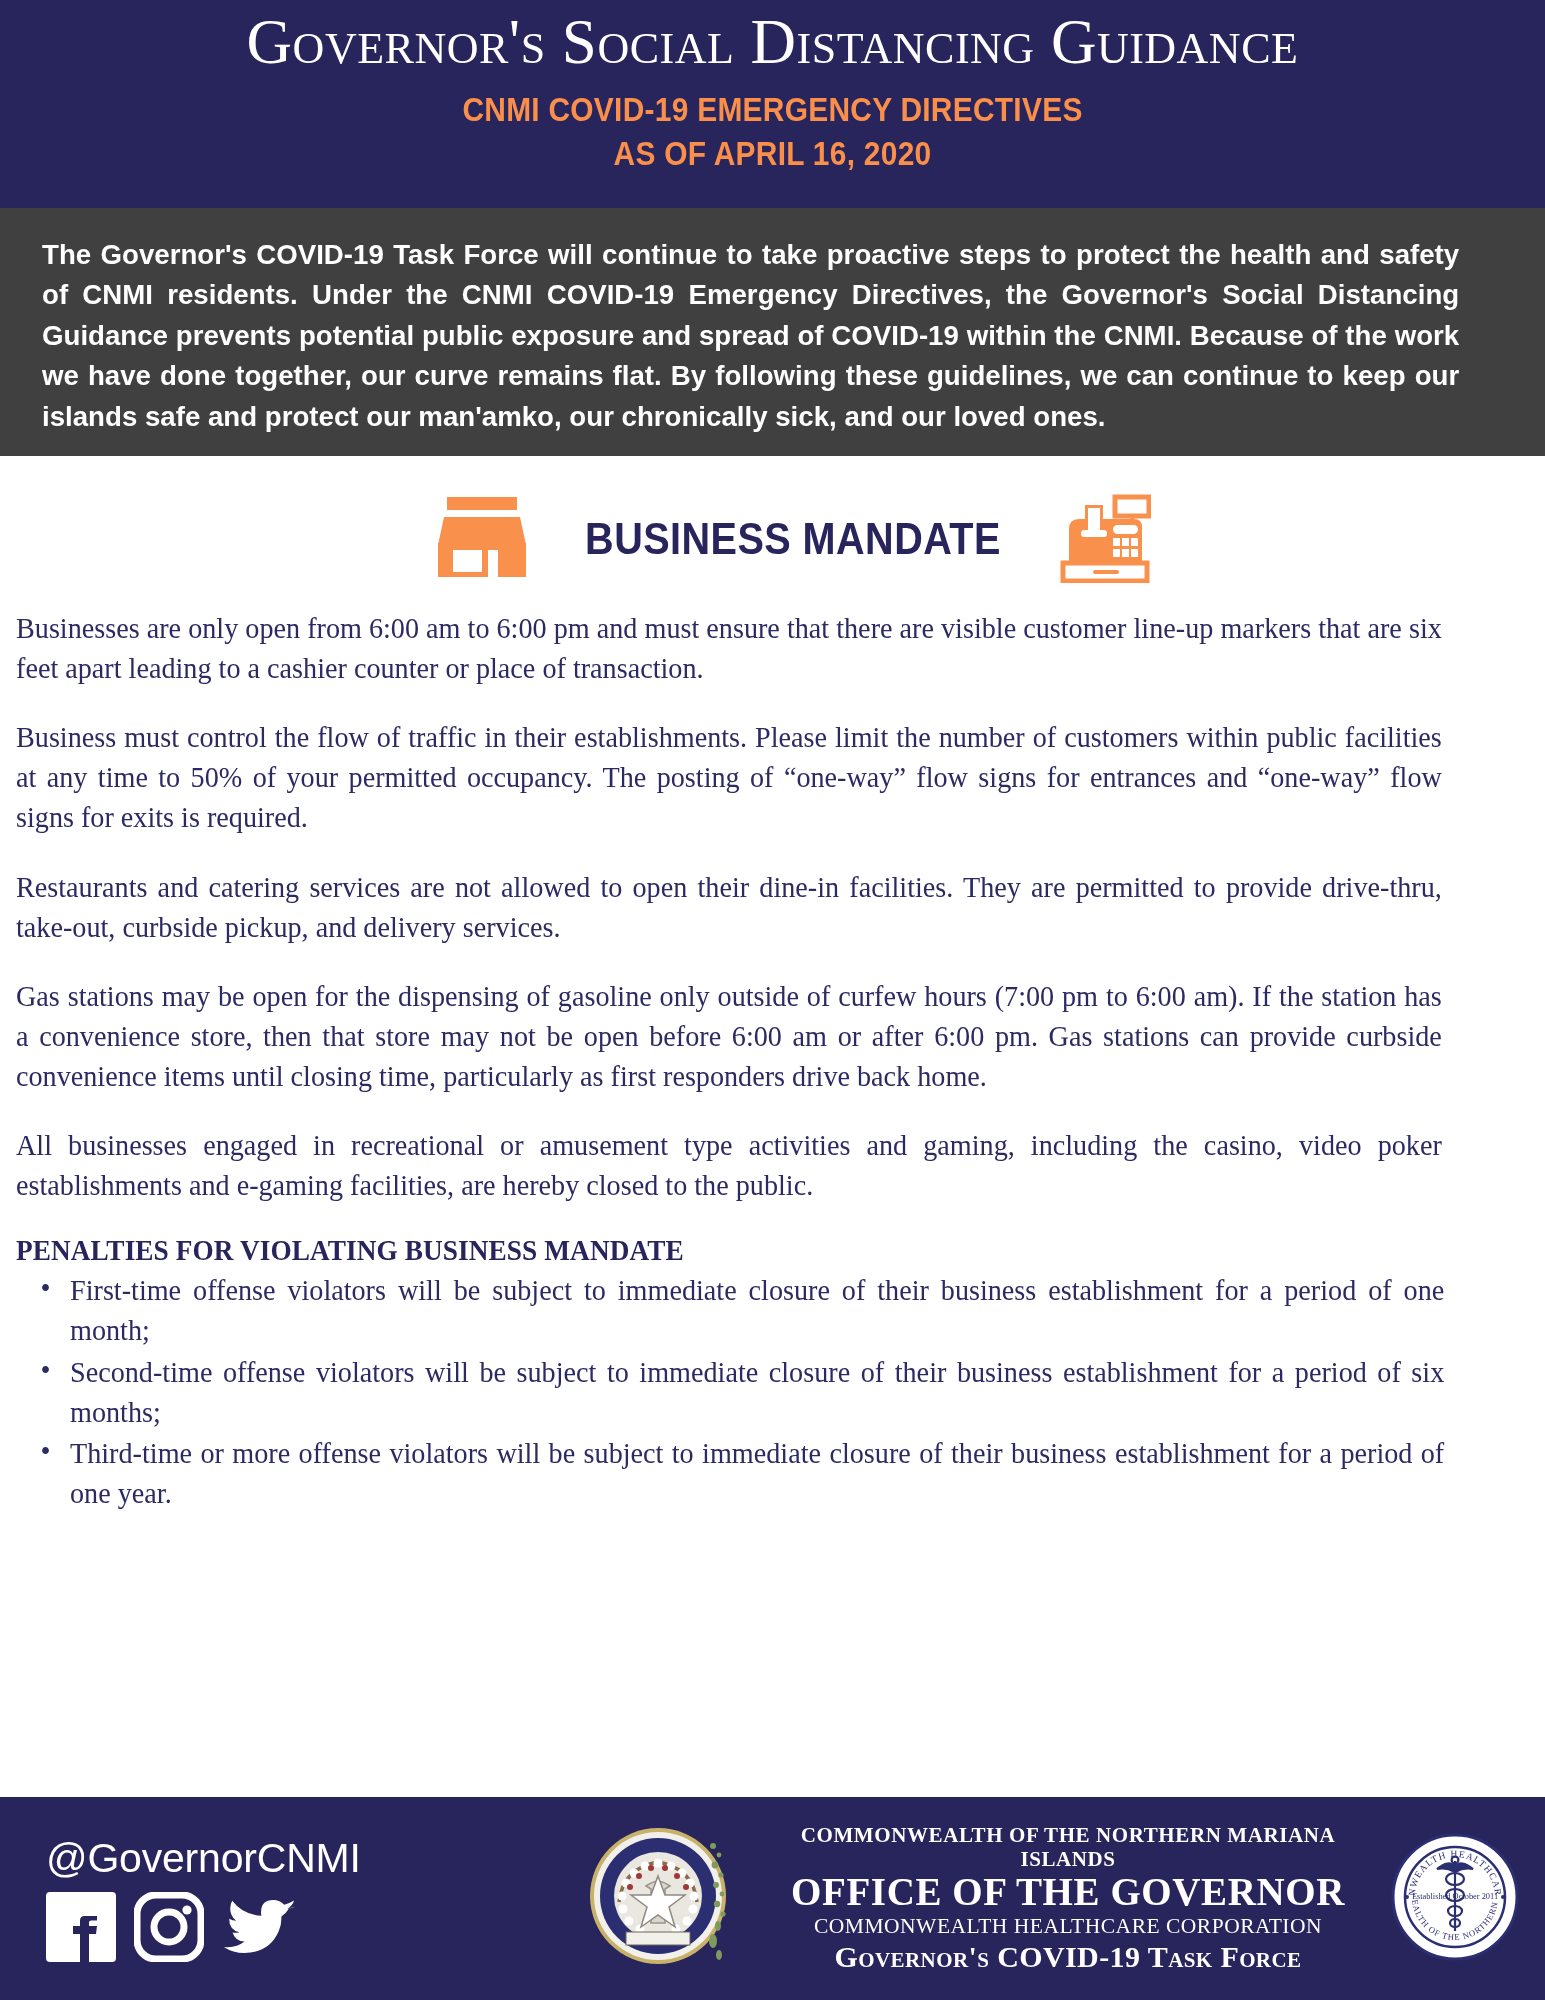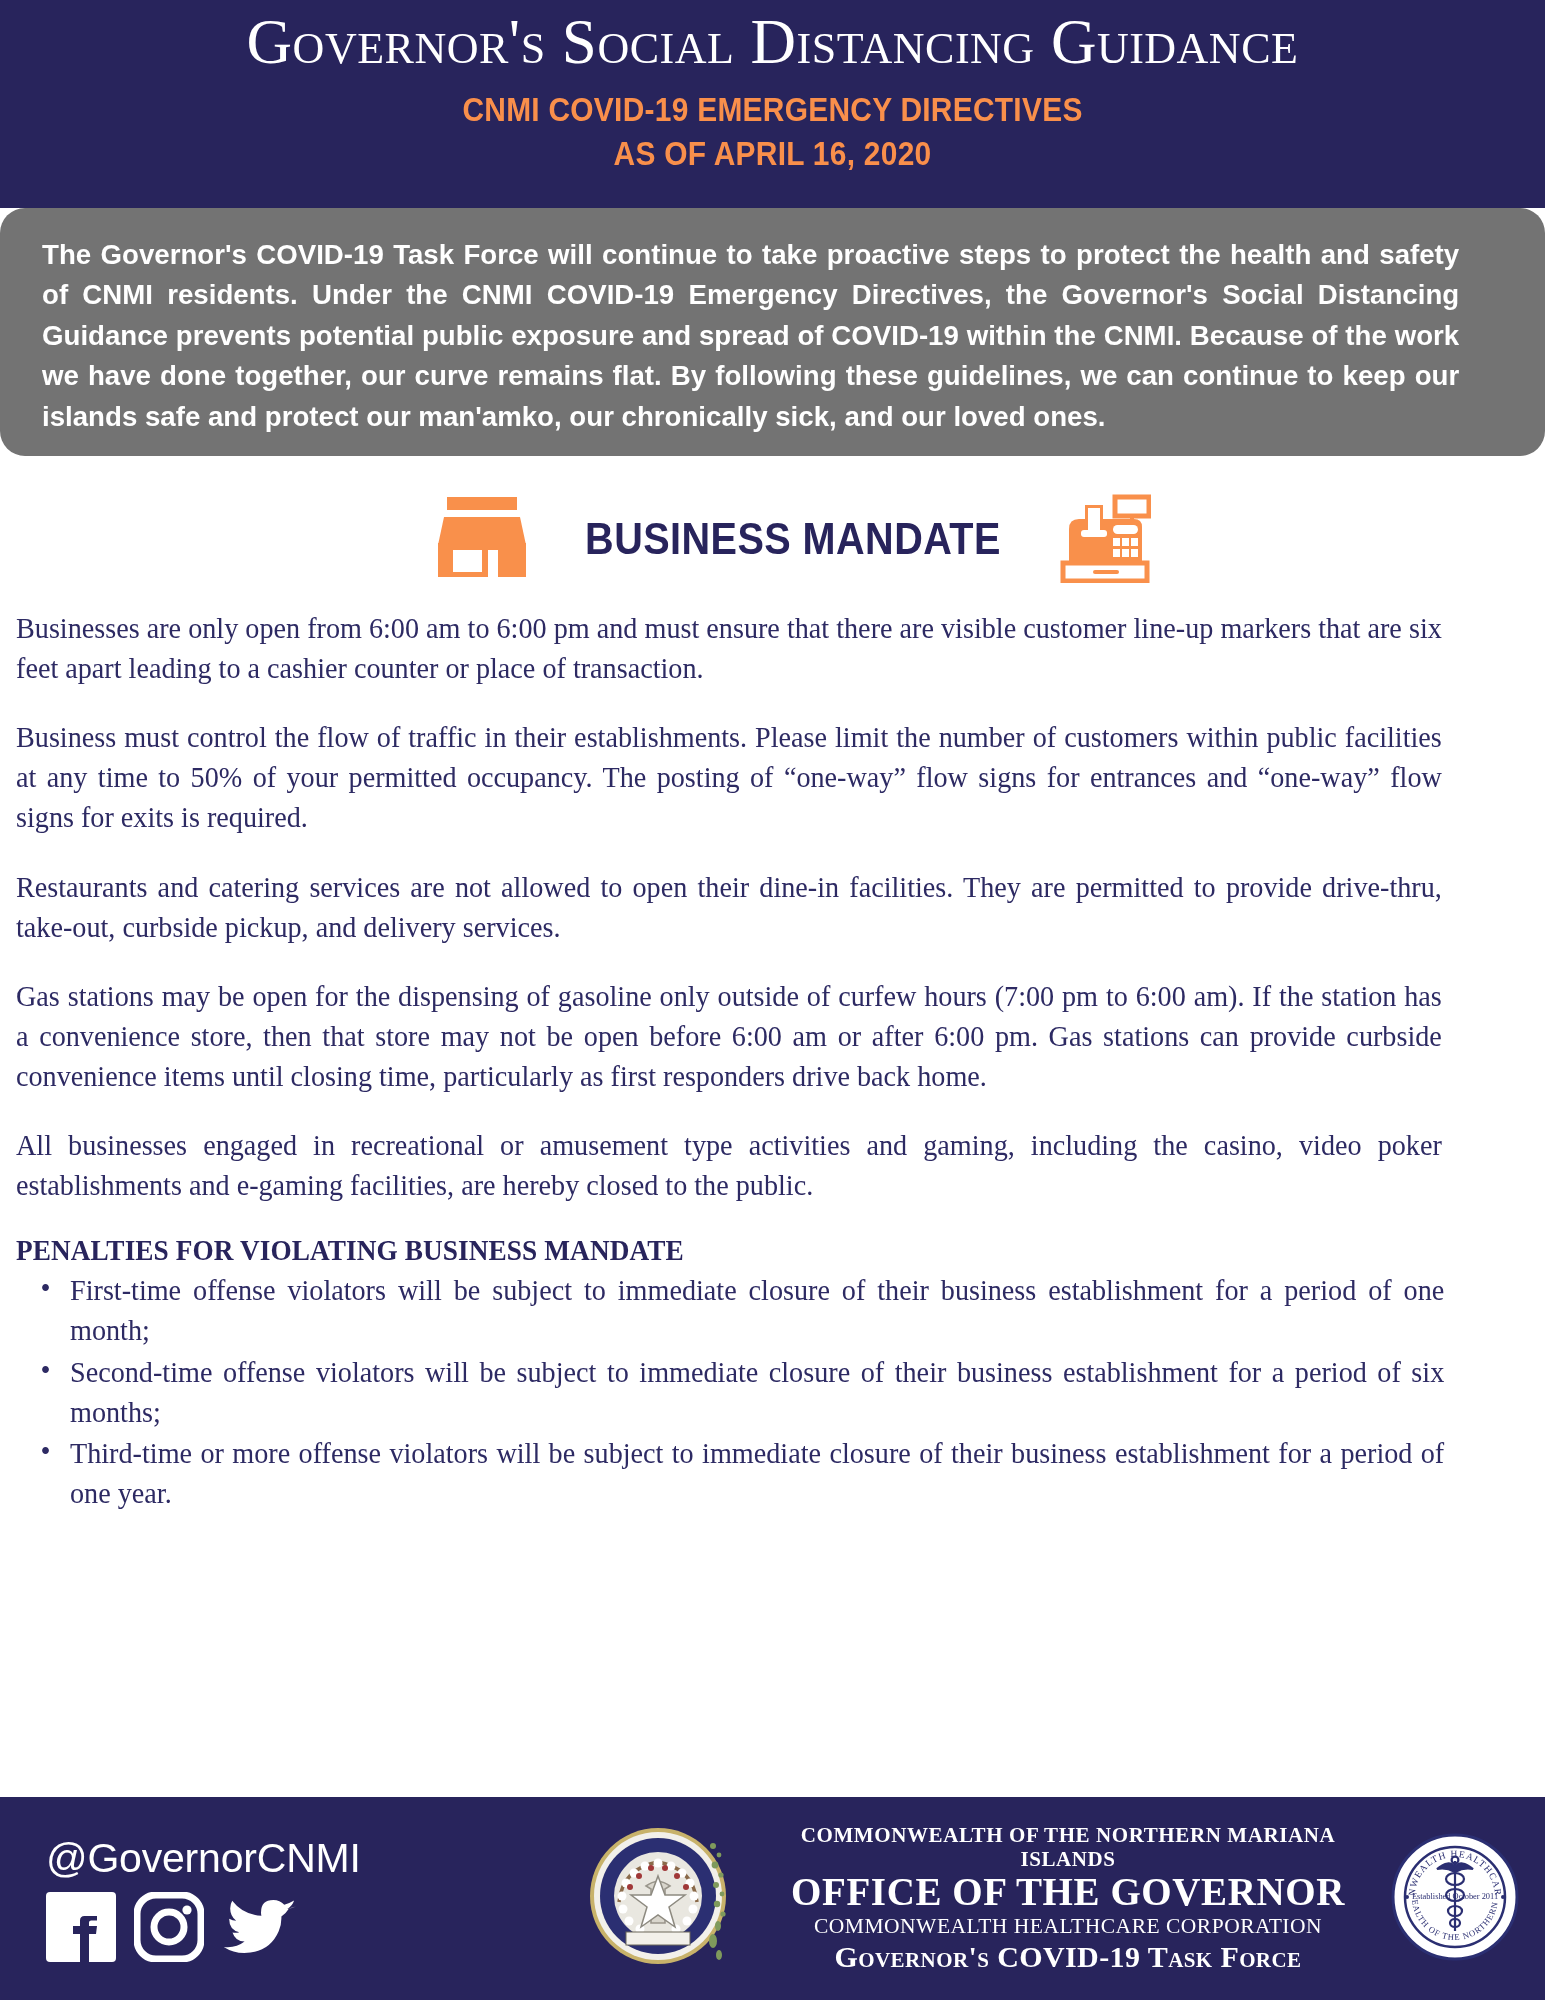--- a/index.html
+++ b/index.html
@@ -41,25 +41,24 @@
     font-weight: bold;
     line-height: 1.28;
     letter-spacing: 0.3px;
     transform: scaleX(0.88);
     transform-origin: center;
   }
   .sub-title div { white-space: nowrap; }
 
   
   .intro-band {
-    background: #737373;
+    background: #404040;
     box-sizing: border-box;
     padding: 26px 42px 26px 42px;
     height: 248px;
-    border-radius: 25px;
   }
   .intro-text {
     color: #ffffff;
     font-size: 28.5px;
     font-weight: bold;
     line-height: 1.42;
     text-align: justify;
     transform: scaleX(0.97);
     transform-origin: left center;
   }

